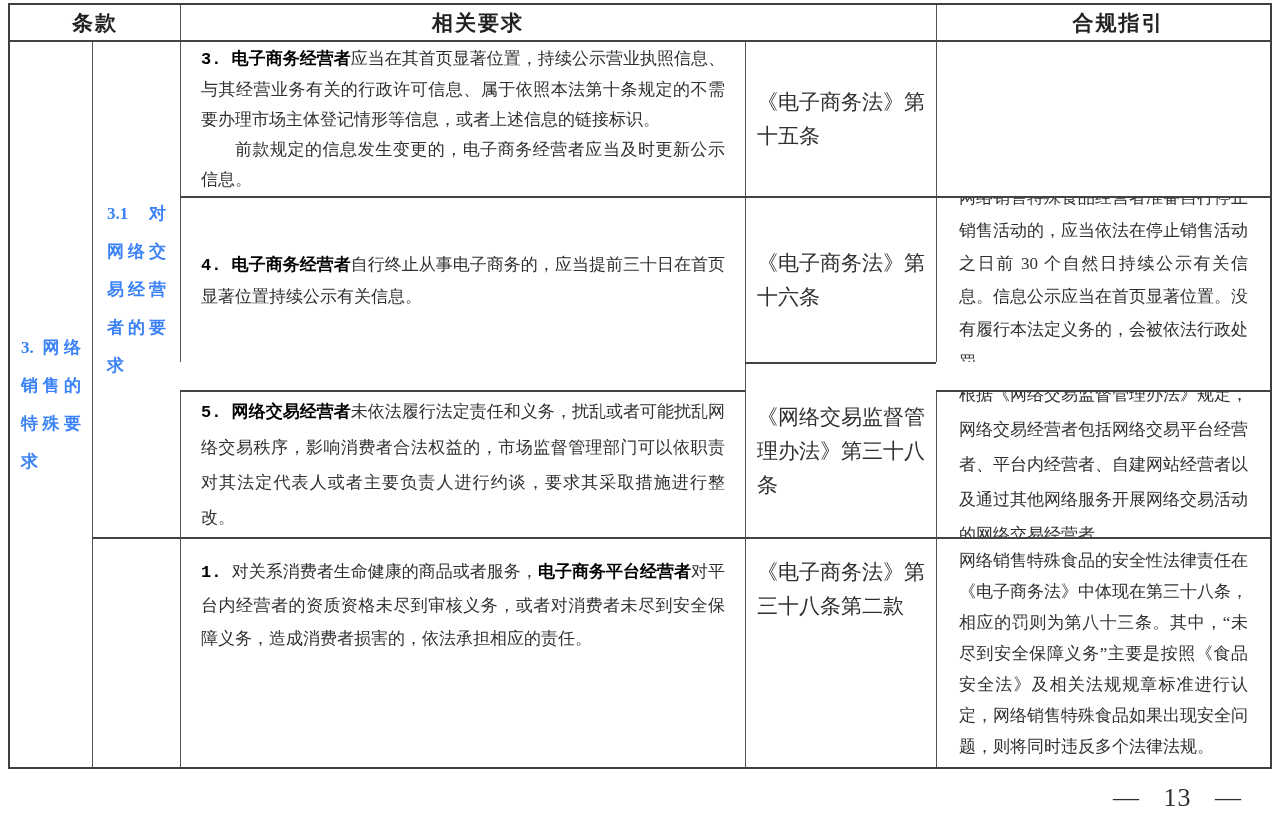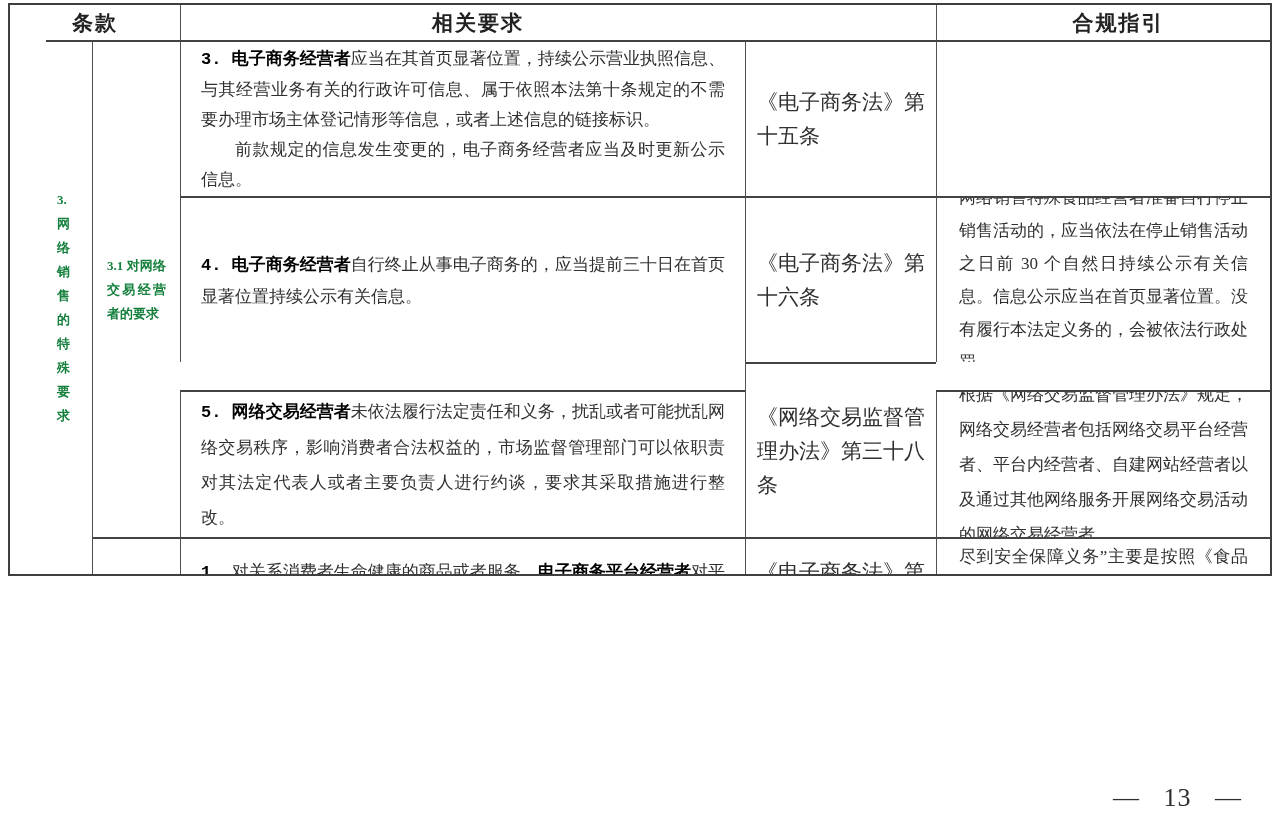--- a/index.html
+++ b/index.html
@@ -6,43 +6,43 @@
   html, body { width: 1280px; height: 823px; }
   body {
     position: relative;
     background: #ffffff;
     color: #303030;
     font-family: "Liberation Serif", "DejaVu Serif", serif;
   }
   .tbl {
     position: absolute;
     left: 8px; top: 3px;
-    width: 1264px; height: 573px;
+    width: 1264px; height: 766px;
     border: 2px solid #3f3f3f;
     display: grid;
     grid-template-columns: 82px 88px 565px 191px 1fr;
     grid-template-rows: 35px 156px 166px 175px 1fr;
     background: #ffffff;
   }
   .cell { display: flex; overflow: hidden; }
   .bl { border-left: 1px solid #525252; padding-left: 30px; }
   .bt { border-top: 2px solid #434343; }
   .hdr {
     align-items: center; justify-content: center;
     font-family: "Liberation Sans", "DejaVu Sans", sans-serif;
     font-weight: bold; font-size: 21px; letter-spacing: 2px; color: #222;
   }
   .v-center { align-items: center; }
   .v-top { align-items: flex-start; }
   .inner { width: 100%; }
   .jt { text-align: justify; text-justify: inter-character; }
   .section-cell .inner, .subsection-cell .inner {
-    font-weight: bold; font-size: 13px; line-height: 24px; color: #15803d;
+    font-weight: bold; font-size: 17px; line-height: 38px; color: #3b82f6;
   }
-  .section-cell { padding: 0 11px; margin-left: 36px; }
+  .section-cell { padding: 0 11px; }
   .subsection-cell { padding: 0 14px; }
   .req { padding: 0 20px; font-size: 17px; }
   .req p { text-align: justify; text-justify: inter-character; }
   .req b { font-weight: bold; color: #000000; font-family: Liberation Mono, monospace; }
   .indent { text-indent: 2em; }
   .lh30 { line-height: 30px; }
   .lh31 { line-height: 31px; }
   .lh33 { line-height: 33px; }
   .lh35 { line-height: 35px; margin-top: 28px; }
   .basis { padding: 0 11px; font-size: 21px; }

